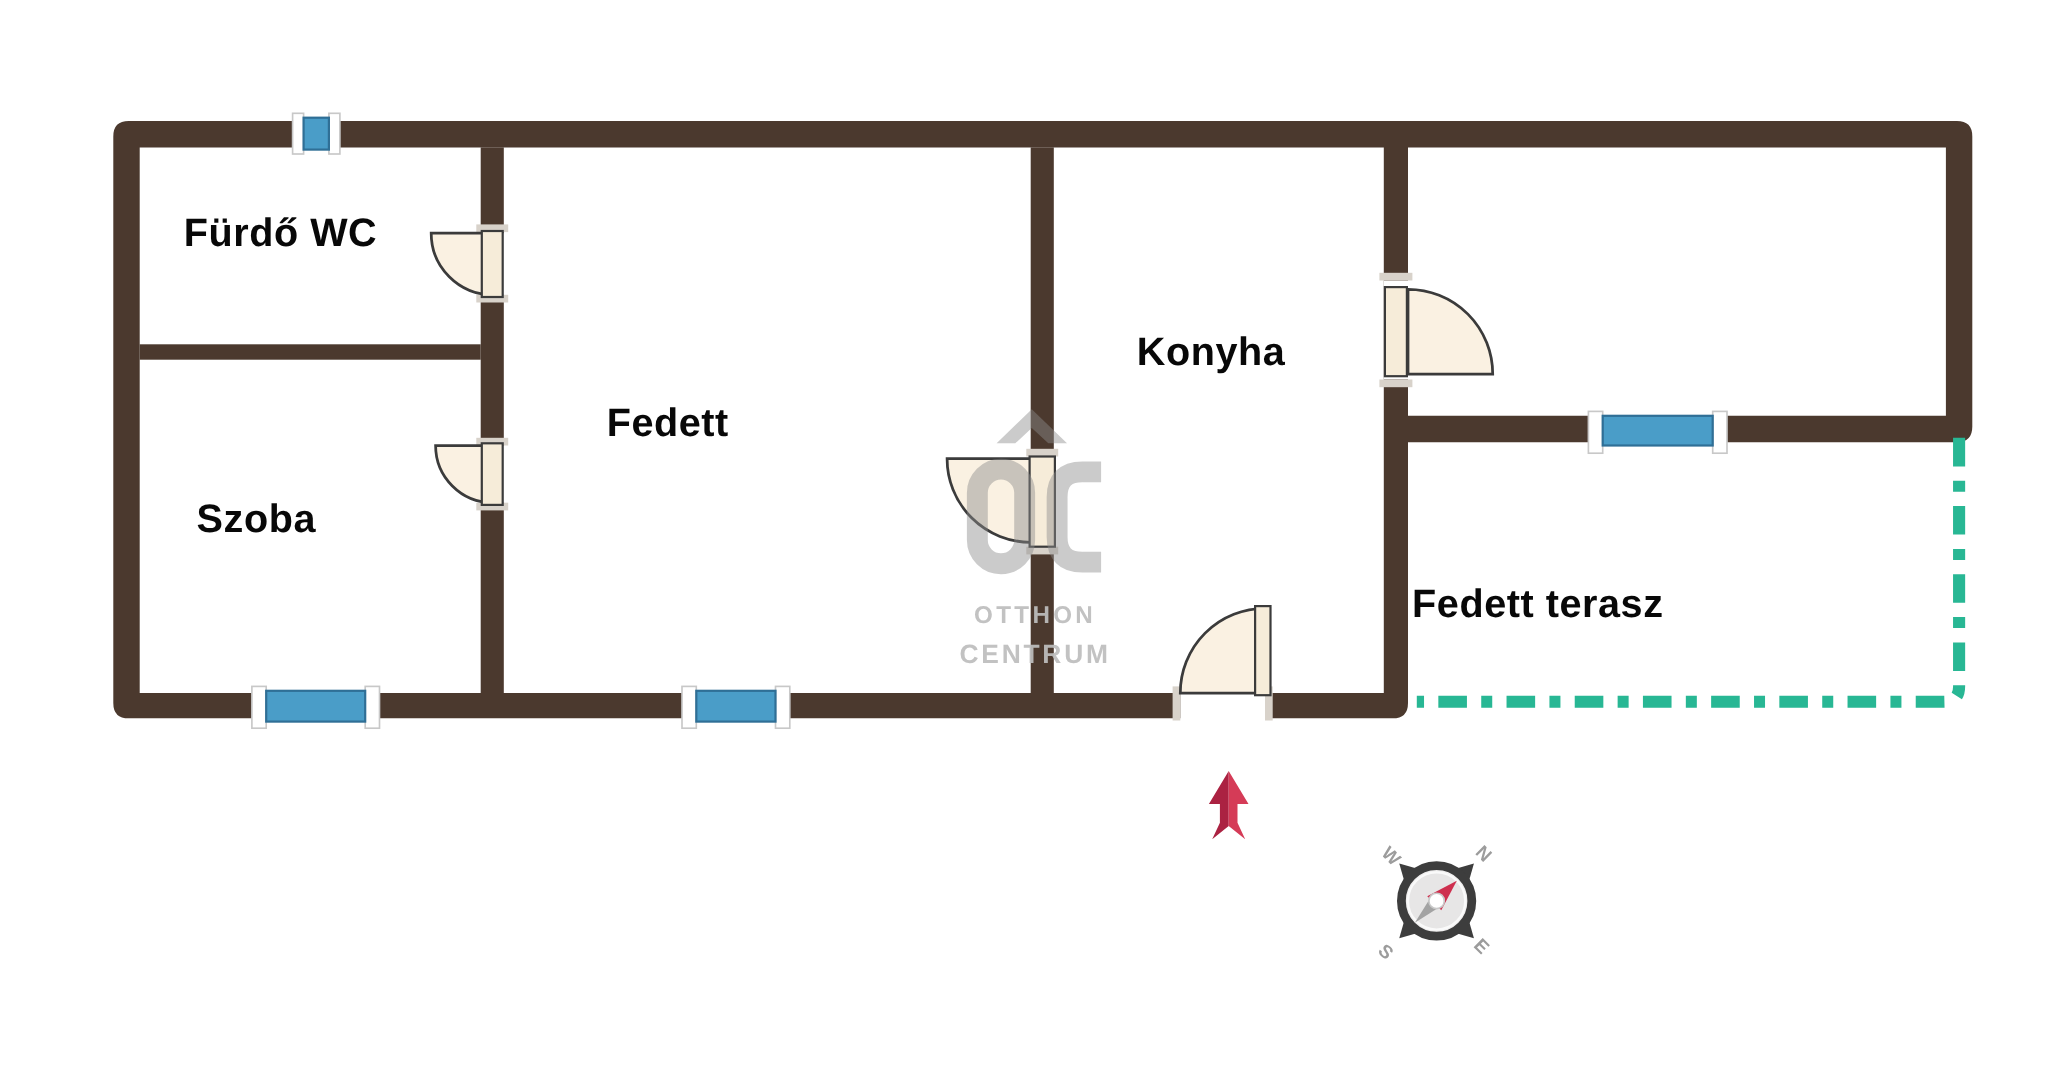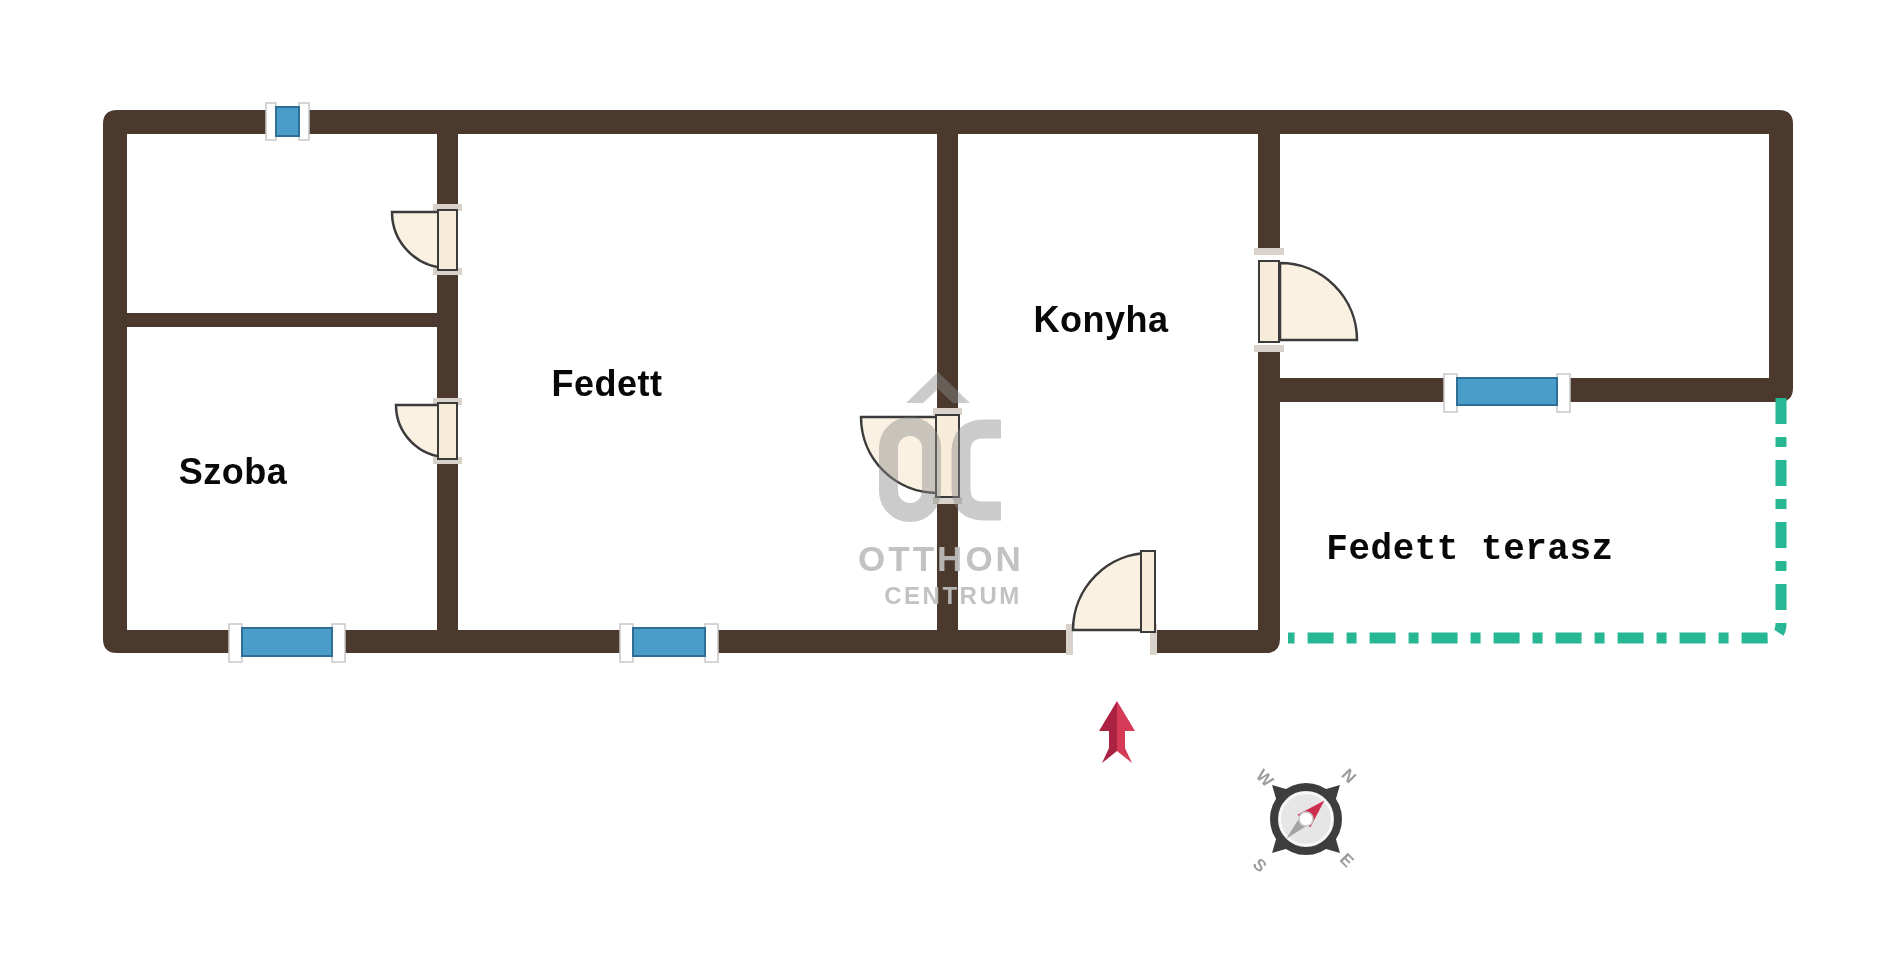--- a/index.html
+++ b/index.html
@@ -37,21 +37,21 @@
     color: #080808;
     white-space: nowrap;
   }
   .wm-text {
     position: absolute;
     transform: translate(-50%, -50%);
     font-weight: bold;
     color: rgba(189,189,189,0.93);
     white-space: nowrap;
   }
-  .wm-line1 { font-size: 35px; letter-spacing: 3px; }
+  .wm-line1 { font-size: 22px; letter-spacing: 3px; }
   .wm-line2 { font-size: 24px; letter-spacing: 2.5px; }
   .compass-letter {
     font-weight: bold;
     font-size: 17px;
     fill: #9c9c9c;
   }
 </style>
 </head>
 <body>
 
@@ -159,22 +159,23 @@
       <polygon points="1306,793 1297,822 1315,822" fill="#ce2f4e"></polygon>
       <polygon points="1306,847 1299,816 1313,816" fill="#a3a3a3"></polygon>
       <circle cx="1306" cy="819" r="7" fill="#ffffff" stroke="#c9c9c9" stroke-width="1.5"></circle>
       <text class="compass-letter" x="1306" y="764" text-anchor="middle">N</text>
       <text class="compass-letter" x="1364" y="825" text-anchor="middle">E</text>
       <text class="compass-letter" x="1306" y="890" text-anchor="middle">S</text>
       <text class="compass-letter" x="1248" y="825" text-anchor="middle">W</text>
     </g>
   </svg>
 
+  <div class="room-label" style="left:255px; top:212px;">Fürdő WC</div>
   <div class="room-label" style="left:233px; top:472px;">Szoba</div>
   <div class="room-label" style="left:607px; top:384px;">Fedett</div>
   <div class="room-label" style="left:1101px; top:320px;">Konyha</div>
-  <div class="room-label" style="left:1470px; top:549px;font-family:Liberation Mono, monospace;">Fedett terasz</div>
+  <div class="room-label" style="left:1398px; top:549px;">Fedett terasz</div>
 
   <div class="wm-text wm-line1" style="left:941px; top:559px;">OTTHON</div>
-  <div class="wm-text wm-line2" style="left:941px; top:596px;margin-left:12px;">CENTRUM</div>
+  <div class="wm-text wm-line2" style="left:941px; top:596px;">CENTRUM</div>
 
 
 </div>
 
 </body></html>

